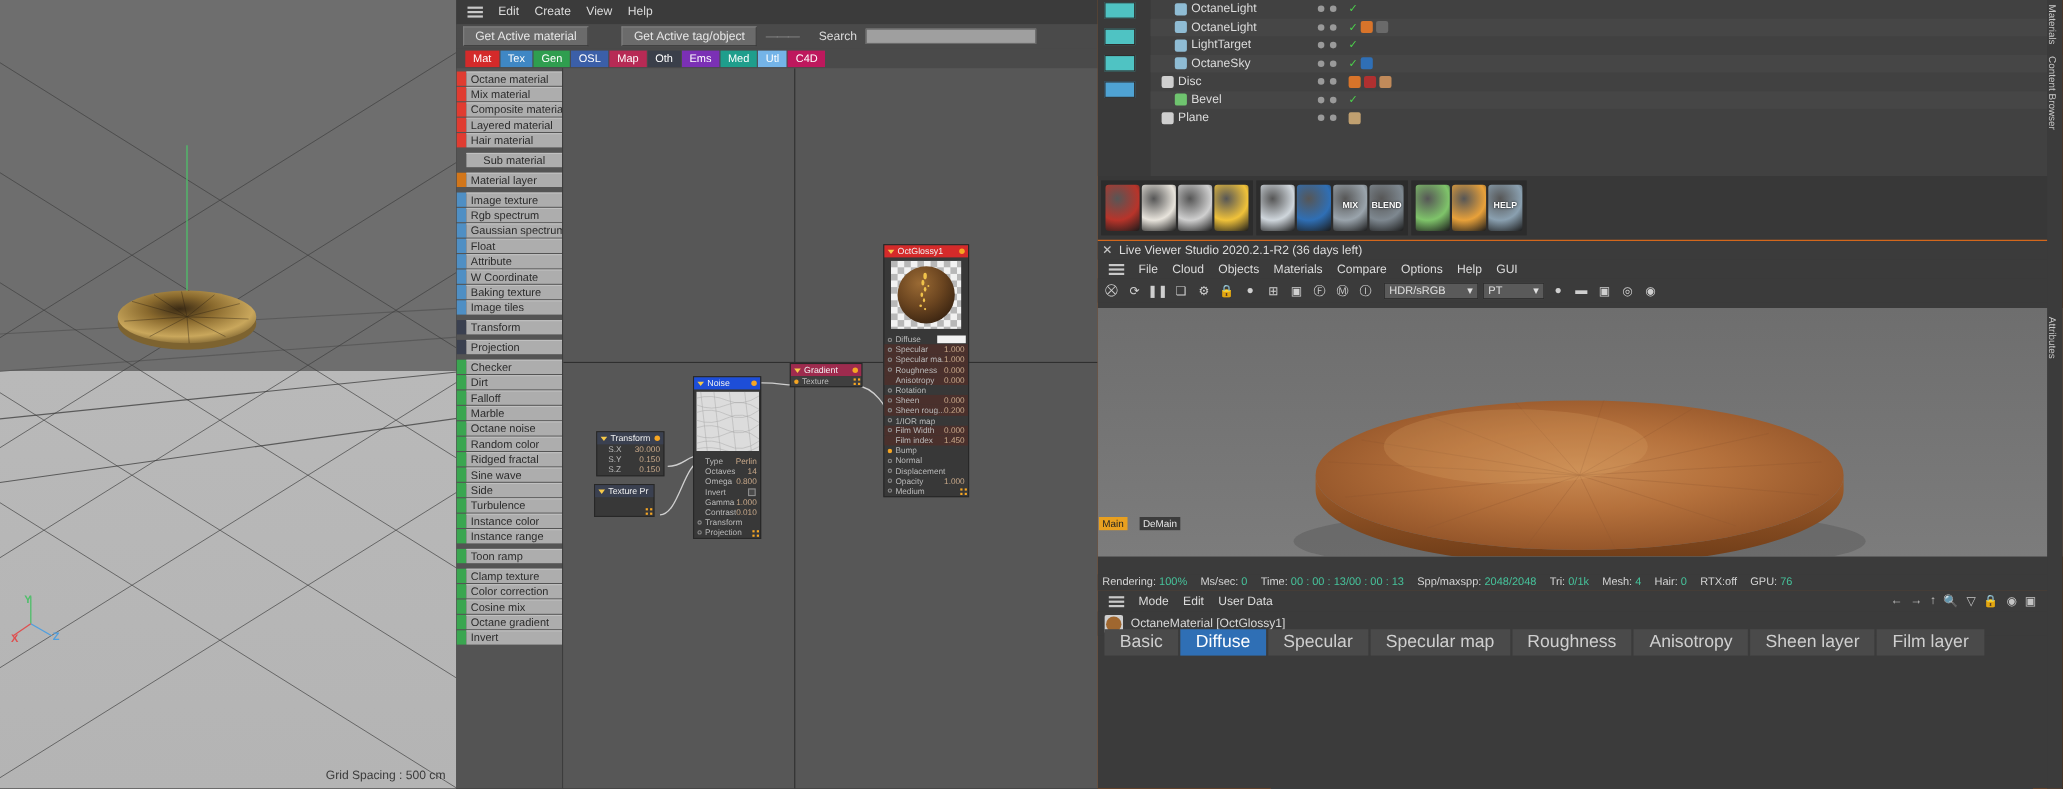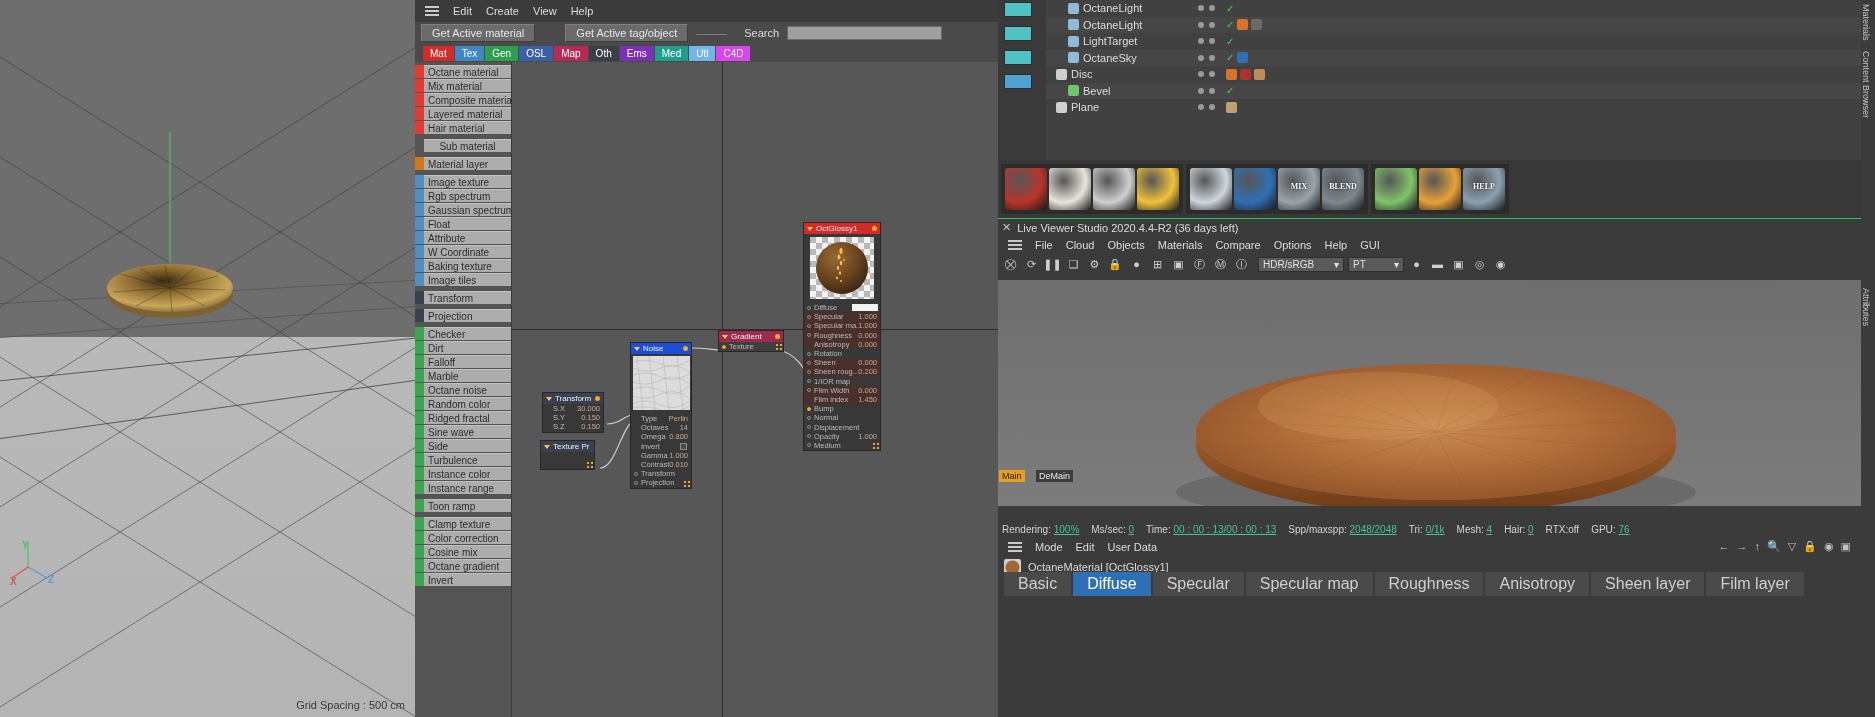--- a/index.html
+++ b/index.html
@@ -86,56 +86,56 @@
   .swatch-w { width:26px;height:7px;background:#f2f2f2;margin-right:2px;}
   .chk { width:7px;height:7px;border:1px solid #8c8c8c;background:#4a4a4a;margin-right:4px;}
   .resize { position:absolute; right:1px; bottom:1px; width:6px;height:6px;
      background:
        linear-gradient(#f6a623,#f6a623) 0 0/2px 2px no-repeat,
        linear-gradient(#f6a623,#f6a623) 4px 0/2px 2px no-repeat,
        linear-gradient(#f6a623,#f6a623) 0 4px/2px 2px no-repeat,
        linear-gradient(#f6a623,#f6a623) 4px 4px/2px 2px no-repeat; }
 
   
-  #right { position:absolute; left:998px; top:0; width:877px; height:717px; background:#22c55e; }
+  #right { position:absolute; left:998px; top:0; width:877px; height:717px; background:#f97316; }
 
   
   #objmgr { position:absolute; left:0; top:0; width:877px; height:160px; background:#414141; }
   .om-icons { position:absolute; left:0; top:0; width:48px; height:160px; background:#3a3a3a;}
   .om-icon { width:28px;height:15px;margin:2px 6px; background:#4d9ad1; border:1px solid #2e2e2e;}
   .om-tree { position:absolute; left:48px; top:0; right:0; bottom:0; }
   .om-row { height:16.5px; display:flex; align-items:center; font-size:11px; color:#dcdcdc; position:relative; }
   .om-row.alt { background:#464646; }
   .om-name { display:flex; align-items:center; gap:4px; width:155px; padding-left:10px;}
   .om-dots { position:absolute; left:152px; display:flex; gap:5px; align-items:center;}
   .dotsm { width:6px;height:6px;border-radius:50%;background:#9a9a9a;}
   .om-tags { position:absolute; left:180px; display:flex; gap:3px; align-items:center;}
   .tagsq { width:11px;height:11px;border-radius:2px;}
   .chkmark { color:#4cd44c; font-size:10px; }
 
   
   #matbar { position:absolute; left:0; top:160px; width:877px; height:58px; background:#383838; display:flex; align-items:center; }
   .mat-grp { display:flex; gap:2px; background:#2c2c2c; padding:4px; margin-left:3px; }
-  .mat-ball { width:42px;height:42px;border-radius:3px; position:relative; overflow:hidden;font-family:Liberation Serif, serif;}
+  .mat-ball { width:31px;height:42px;border-radius:3px; position:relative; overflow:hidden;}
 
   
   #liveviewer { position:absolute; left:0; top:219px; width:877px; height:318px; background:#3b3b3b; }
   .lv-title { height:17px; display:flex; align-items:center; gap:6px; padding-left:4px; font-size:11px; color:#dcdcdc; background:#3b3b3b;}
   .lv-close { font-size:11px; color:#c6c6c6;}
   .lv-menu { height:17px; display:flex; align-items:center; gap:13px; padding-left:10px; font-size:11px; color:#dcdcdc;}
   .lv-tools { height:22px; display:flex; align-items:center; gap:4px; padding-left:4px; background:#3b3b3b;}
   .lvt { width:17px;height:17px; color:#cfcfcf; display:flex;align-items:center;justify-content:center;font-size:11px;}
   .lv-select { height:15px; background:#5a5a5a; border:1px solid #2e2e2e; color:#e0e0e0; font-size:10px;
      display:flex; align-items:center; padding:0 4px; }
   .lv-canvas { position:absolute; left:0; top:61px; width:877px; height:226px; background:#6b6b6b; overflow:hidden;}
   .lv-badge { position:absolute; left:1px; bottom:24px; font-size:9px; background:#e8a020; color:#222; padding:1px 3px;}
   .lv-badge2 { position:absolute; left:38px; bottom:24px; font-size:9px; color:#e8e8e8; background:#3c3c3c; padding:1px 3px;}
   .lv-status { position:absolute; left:0; bottom:0; width:877px; height:15px; background:#3b3b3b;
       display:flex; align-items:center; gap:12px; padding-left:4px; font-size:10px; color:#d4d4d4;}
-  .gv { color:#46c19a;text-decoration:underline; }
+  .gv { color:#46c19a; }
 
   
   #attrs { position:absolute; left:0; top:537px; width:877px; height:180px; background:#3b3b3b; }
   .at-menu { height:19px; display:flex; align-items:center; gap:13px; padding-left:10px; font-size:11px; color:#dcdcdc;}
   .at-icons { margin-left:auto; display:flex; gap:7px; padding-right:24px; color:#c4c4c4; font-size:11px;}
   .at-obj { height:22px; display:flex; align-items:center; gap:7px; padding-left:6px; font-size:11px; color:#d8d8d8; background:#3b3b3b;}
   .at-thumb { width:17px;height:17px;border-radius:2px;}
   .at-tabs { height:18px; display:flex; align-items:flex-end; gap:2px; padding-left:6px; }
   .at-tab { font-size:16px; color:#cfcfcf; padding:3px 14px; background:#4a4a4a; white-space:nowrap;}
   .at-tab.sel { background:#2f6fb5; color:#fff; }
@@ -226,21 +226,21 @@
     <div class="cat-row" id="catrow">
         <span class="cat" style="background: rgb(212, 42, 42);">Mat</span>
         <span class="cat" style="background: rgb(63, 135, 196);">Tex</span>
         <span class="cat" style="background: rgb(47, 158, 79);">Gen</span>
         <span class="cat" style="background: rgb(59, 95, 168);">OSL</span>
         <span class="cat" style="background: rgb(183, 42, 85);">Map</span>
         <span class="cat" style="background: rgb(58, 63, 74);">Oth</span>
         <span class="cat" style="background: rgb(123, 48, 181);">Ems</span>
         <span class="cat" style="background: rgb(31, 158, 140);">Med</span>
         <span class="cat" style="background: rgb(116, 180, 232);">Utl</span>
-        <span class="cat" style="background: #d946ef;">C4D</span>
+        <span class="cat" style="background: #be185d;">C4D</span>
       </div>
 
     <div class="ne-body">
       <div class="palette" id="palette">
           <div class="pal-item">
             <span class="pal-swatch" style="background: rgb(224, 60, 49);"></span>
             <span class="pal-label">Octane material</span>
           </div>
           <div class="pal-item">
             <span class="pal-swatch" style="background: rgb(224, 60, 49);"></span>
@@ -769,21 +769,21 @@
           <div class="mat-ball" style="background: radial-gradient(circle at 35% 30%, rgba(255, 255, 255, 0.2), rgb(232, 161, 58) 55%, rgba(0, 0, 0, 0.4));"></div>
           <div class="mat-ball" style="background: radial-gradient(circle at 35% 30%, rgba(255, 255, 255, 0.2), rgb(138, 160, 176) 55%, rgba(0, 0, 0, 0.4));">
             <span style="position: absolute; left: 0px; right: 0px; top: 14px; text-align: center; font-size: 8px; color: rgb(255, 255, 255); font-weight: bold; text-shadow: rgb(0, 0, 0) 0px 0px 2px;">HELP</span>
           </div>
         </div>
       </div>
 
     <div id="liveviewer">
       <div class="lv-title">
         <span class="lv-close">✕</span>
-        <span>Live Viewer Studio 2020.4.4-R2 (36 days left)</span>
+        <span>Live Viewer Studio 2020.2.1-R2 (36 days left)</span>
       </div>
       <div class="lv-menu">
         <span class="burger">
             <i></i>
             <i></i>
             <i></i>
           </span>
         <span>File</span>
         <span>Cloud</span>
         <span>Objects</span>

